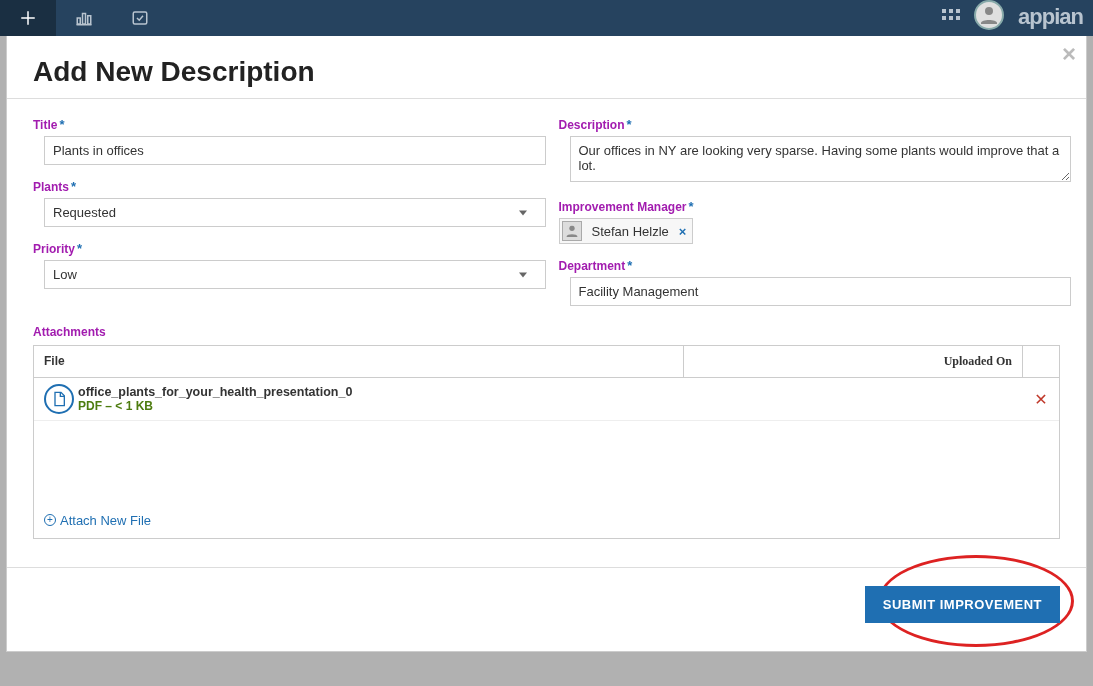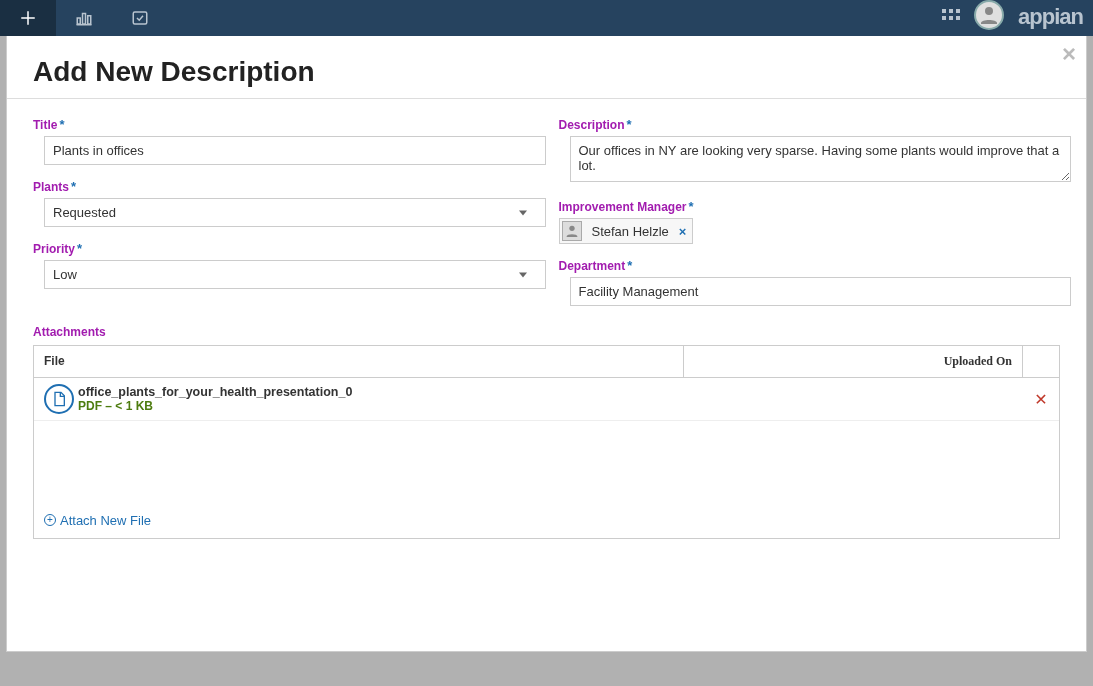--- a/index.html
+++ b/index.html
@@ -395,13 +395,17 @@
         <div class="att-footer">
           <span class="att-add">
             <span class="plus-circle">+</span>
             <span>Attach New File</span>
           </span>
         </div>
       </div>
     </div>
   </div>
 
+  <div class="modal-footer">
+    <button class="submit-btn">SUBMIT IMPROVEMENT</button>
+    <div class="highlight-oval"></div>
+  </div>
 </div>
 
 </body></html>

